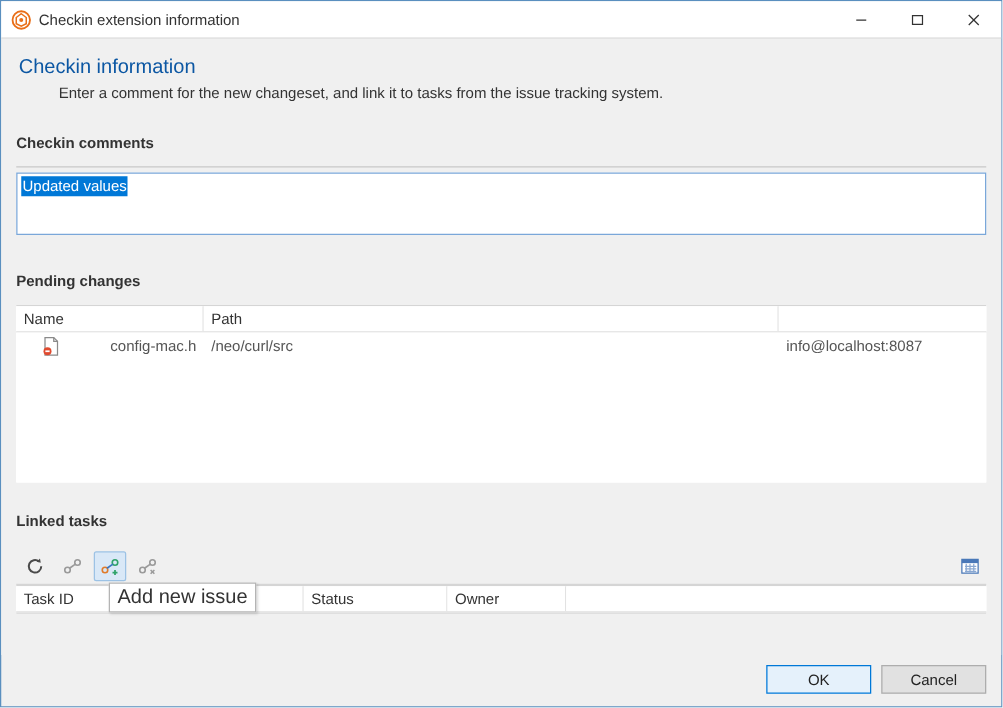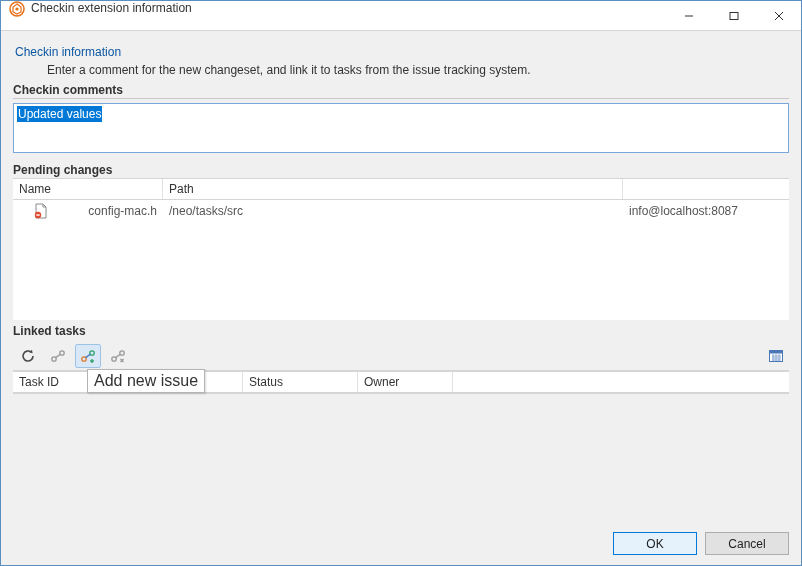--- a/index.html
+++ b/index.html
@@ -1,26 +1,26 @@
 <!DOCTYPE html>
 <html><head>
 <meta charset="utf-8">
 <style>
   * { box-sizing: border-box; }
   html, body { margin:0; padding:0; font-family: "Segoe UI", Tahoma, sans-serif; font-size:12px; color:#333; background:#fff; }
   .window { width:802px; height:566px; border:1px solid #5a8fbf; background:#f0f0f0; display:flex; flex-direction:column; }
-  .titlebar { height:30px; background:#fff; display:flex; align-items:flex-start; border-bottom:1px solid #d5d5d5; }
+  .titlebar { height:30px; background:#fff; display:flex; align-items:center; border-bottom:1px solid #d5d5d5; }
   .titlebar .app-icon { width:16px; height:16px; margin:0 6px 0 8px; }
   .titlebar .title { flex:0 0 auto; color:#333; }
   .titlebar .spacer { flex:1; }
   .win-btn { width:45px; height:29px; display:flex; align-items:center; justify-content:center; color:#333; }
   .body { flex:1; padding:10px 12px 8px 12px; background:#f0f0f0; display:flex; flex-direction:column; min-height:0; }
-  .page-title { color:#0c57a3; font-size:12px; margin:4px 0 4px 2px; }
+  .page-title { color:#0c57a3; font-size:16px; margin:4px 0 4px 2px; }
   .page-sub { color:#333; margin:0 0 4px 34px; }
-  .section-hdr { font-weight:bold; color:#333; border-bottom:1px solid #c7c7c7; padding:2px 0 1px 0; margin-top:0; }
+  .section-hdr { font-weight:bold; color:#333; border-bottom:1px solid #c7c7c7; padding:2px 0 12px 0; margin-top:20px; }
   .comment-box { border:1px solid #7aa7d9; background:#fff; height:50px; margin:4px 0 8px 0; padding:2px 3px; overflow:hidden; }
   .sel-text { background:#0078d7; color:#fff; display:inline-block; line-height:16px; padding:0 1px; }
 
   .grid { background:#fff; border:0; }
   .grid-head { display:flex; background:#fff; border-top:1px solid #d5d5d5; border-bottom:1px solid #d5d5d5; }
   .gh { border-right:1px solid #e2e2e2; padding:3px 6px; color:#333; background:#fff; }
   .grid-body { background:#fff; }
   .grow { display:flex; align-items:center; height:22px; }
   .gcell { padding:2px 6px; color:#555; }
   .file-icon { width:16px; height:16px; margin:0 4px 0 14px; position:relative; display:inline-block; }
@@ -96,21 +96,21 @@
             <span class="file-icon">
               <svg viewBox="0 0 16 16">
                   <path d="M3 1 h7 l3 3 v11 h-10 z" fill="#fff" stroke="#8a8a8a" stroke-width="1"></path>
                   <path d="M10 1 v3 h3" fill="none" stroke="#8a8a8a" stroke-width="1"></path>
                   <circle cx="5" cy="12" r="3.2" fill="#e04a2f"></circle>
                   <rect x="3.3" y="11.3" width="3.4" height="1.4" fill="#fff"></rect>
                 </svg>
             </span>
             <span>config-mac.h</span>
           </div>
-          <div class="gcell" style="width:460px">/neo/tasks/src</div>
+          <div class="gcell" style="width:460px">/neo/curl/src</div>
           <div class="gcell" style="width:125px;white-space:nowrap">info@localhost:8087</div>
         </div>
       </div>
     </div>
 
     <div class="linked">
       <div class="section-hdr" style="border-bottom:none;">Linked tasks</div>
       <div class="toolbar">
         <div class="tbtn">
           <svg viewBox="0 0 16 16">

